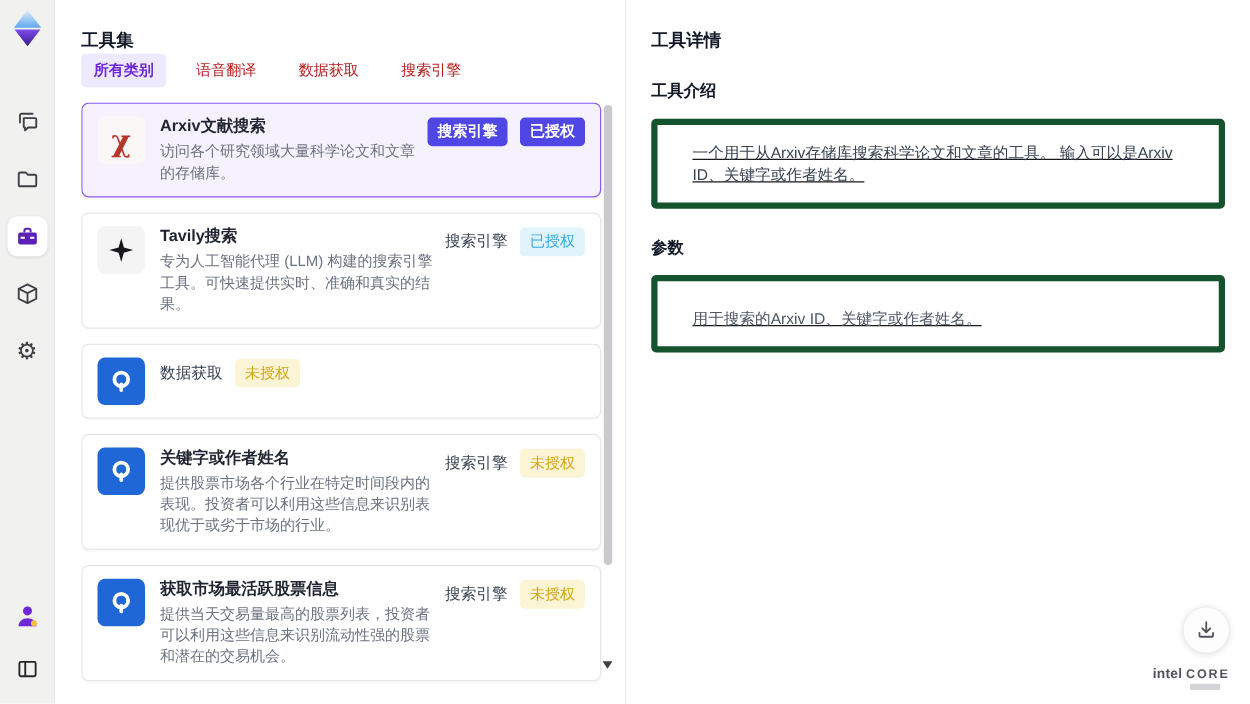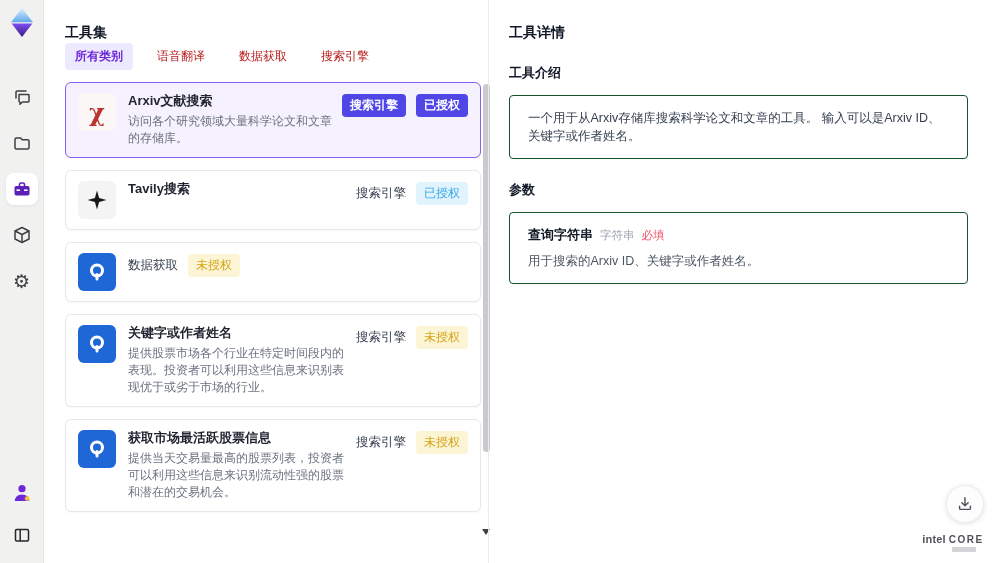--- a/index.html
+++ b/index.html
@@ -55,27 +55,27 @@
   .badge.blue   { background:#e1f3fc; color:#38a8e8; }
   .badge.yellow { background:#fbf4d5; color:#d6a516; }
   
   .sb-thumb { position:absolute; right:0; top:2px; width:7px; height:368px; border-radius:4px; background:#c9c9ce; cursor:pointer; }
   .sb-arrow {
     position:absolute; right:0; bottom:22px; width:0; height:0; cursor:pointer;
     border-left:4px solid transparent; border-right:4px solid transparent; border-top:6px solid #3f3f46;
   }
   
   .right-panel {
-    position:absolute; left:444px; top:0; width:500px; height:563px;
+    position:absolute; left:456px; top:0; width:500px; height:563px;
     border-left:1px solid #ececec; padding:24px 20px 0 20px;
   }
   .section-heading { font-size:13px; font-weight:bold; color:#111827; }
   .intro-box, .param-box {
-    margin-top:13px; border:1px solid #14532d; border-radius:4px; background:#fff;
-    padding:13px 18px; box-shadow:0 1px 2px rgba(0,0,0,.02);
+    margin-top:13px; border:5px solid #14532d; border-radius:4px; background:#fff;
+    padding:13px 28px; box-shadow:0 1px 2px rgba(0,0,0,.02);text-decoration:underline;
   }
   .intro-text { font-size:12.5px; color:#374151; line-height:18px; }
   .param-head { display:flex; align-items:baseline; gap:7px; }
   .param-name { font-size:13px; font-weight:bold; color:#111827; }
   .param-type { font-size:11.5px; color:#9ca3af; }
   .param-required { font-size:11.5px; color:#ef4e66; }
   .param-desc { margin-top:9px; font-size:12.5px; color:#4b5563; }
   .mt24 { margin-top:22px; }
   
   .dl-btn {
@@ -186,20 +186,21 @@
         </div>
 
         <div class="card">
           <div class="tool-icon">
             <svg width="22" height="22" viewBox="0 0 22 22">
                 <path d="M11 1.5 13.1 8.9 20.5 11 13.1 13.1 11 20.5 8.9 13.1 1.5 11 8.9 8.9 Z" fill="#18181b"></path>
               </svg>
           </div>
           <div class="card-body">
             <div class="card-name">Tavily搜索</div>
+            <div class="card-desc">专为人工智能代理 (LLM) 构建的搜索引擎工具。可快速提供实时、准确和真实的结果。</div>
           </div>
           <div class="card-badges">
             <span class="cat-text">搜索引擎</span>
             <span class="badge blue">已授权</span>
           </div>
         </div>
 
         <div class="card">
           <div class="tool-icon qblue">
             <svg width="22" height="22" viewBox="0 0 22 22" fill="none" stroke="#fff" stroke-width="3" stroke-linecap="round">
@@ -256,25 +257,20 @@
   <div class="right-panel">
     <div class="panel-title">工具详情</div>
 
     <div class="section-heading mt24">工具介绍</div>
     <div class="intro-box">
       <div class="intro-text">一个用于从Arxiv存储库搜索科学论文和文章的工具。 输入可以是Arxiv ID、关键字或作者姓名。</div>
     </div>
 
     <div class="section-heading mt24">参数</div>
     <div class="param-box">
-      <div class="param-head">
-        <span class="param-name">查询字符串</span>
-        <span class="param-type">字符串</span>
-        <span class="param-required">必填</span>
-      </div>
       <div class="param-desc">用于搜索的Arxiv ID、关键字或作者姓名。</div>
     </div>
   </div>
 </div>
 
 <div class="dl-btn">
   <svg width="18" height="18" viewBox="0 0 20 20" fill="none" stroke="#52525b" stroke-width="1.6" stroke-linecap="round" stroke-linejoin="round">
     <path d="M10 3v8.5M6.5 8.5 10 12l3.5-3.5"></path>
     <path d="M4 12.5V15a1 1 0 0 0 1 1h10a1 1 0 0 0 1-1v-2.5"></path>
   </svg>

